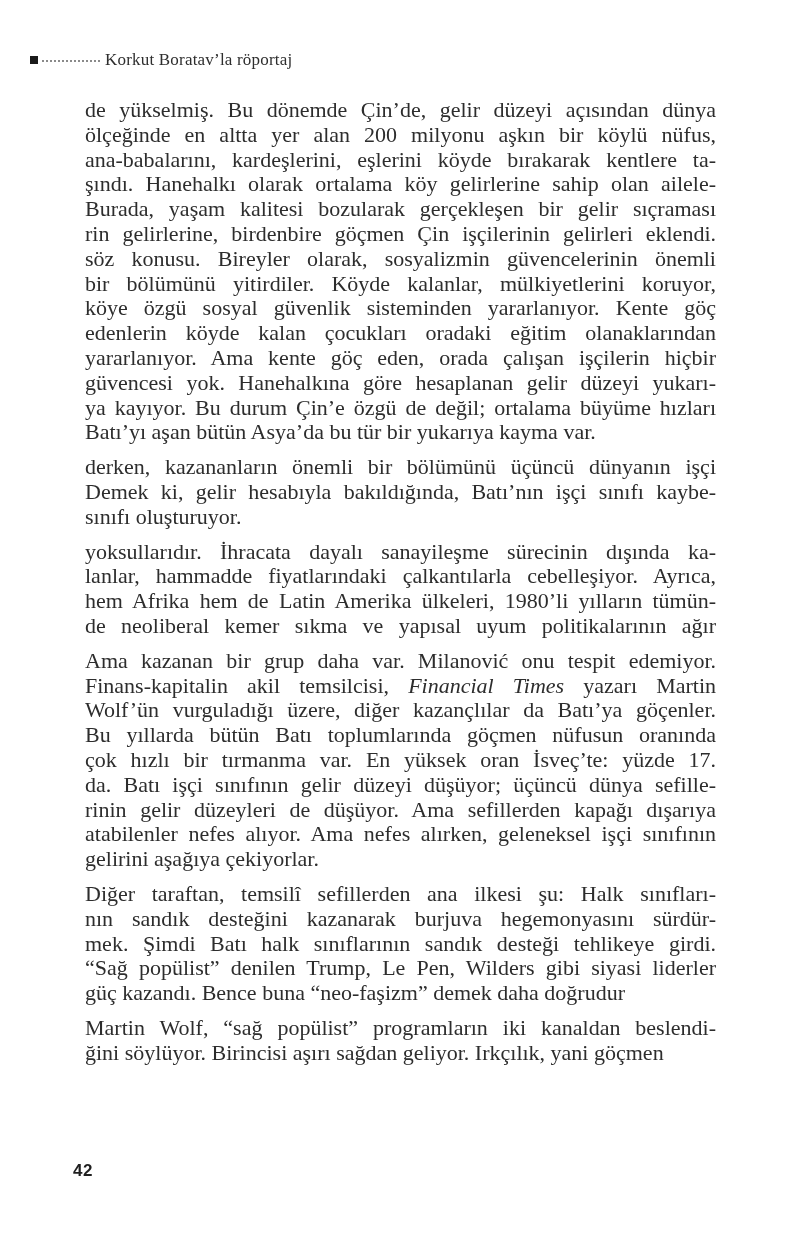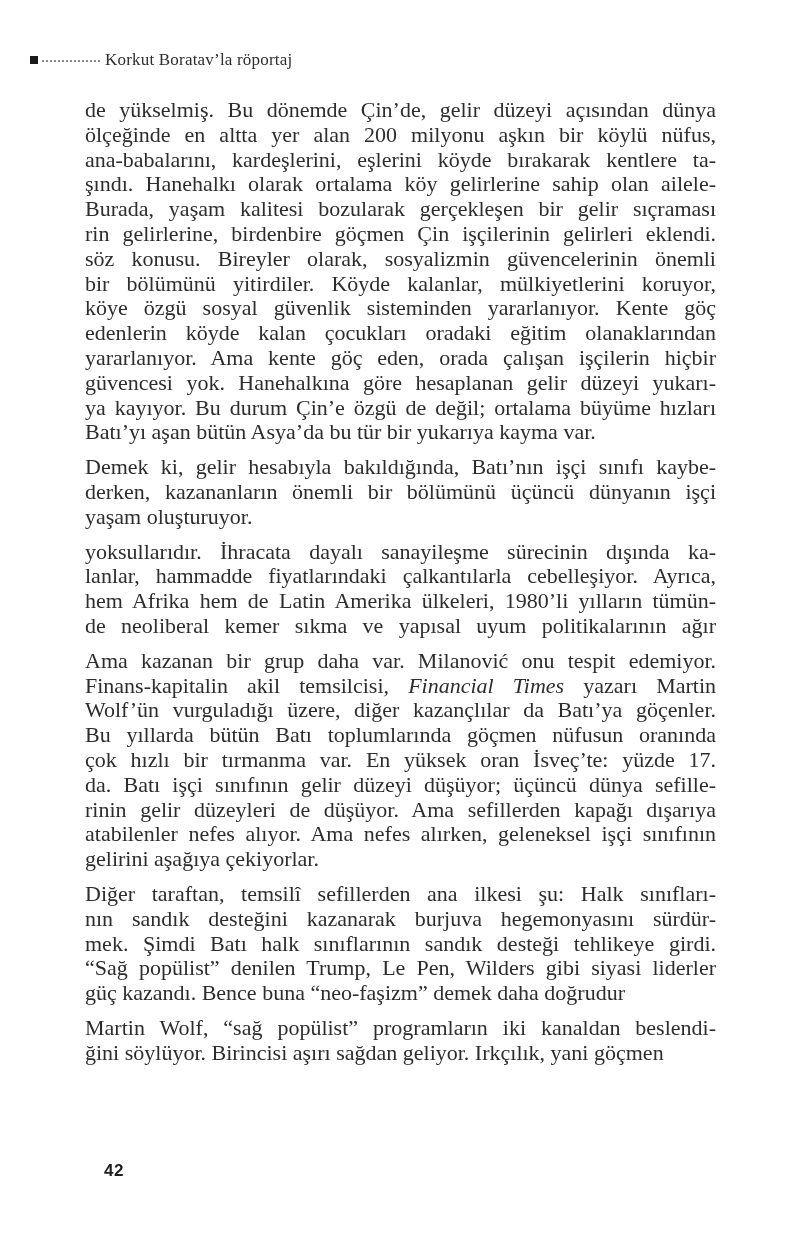--- a/index.html
+++ b/index.html
@@ -55,21 +55,21 @@
     text-align: justify;
     text-align-last: justify;
     text-justify: inter-word;
     white-space: normal;
   }
   .line.last { text-align-last: left; }
   .line i { font-style: italic; }
   
   .footer {
     position: absolute;
-    left: 104px;
+    left: 73px;
     top: 1161px;
   }
   .page-number {
     font-family: "Liberation Sans", sans-serif;
     font-weight: bold;
     font-size: 17px;
     color: #1f1f1f;
     letter-spacing: 0.5px;
   }
 </style>
@@ -96,23 +96,23 @@
         <div class="line">söz konusu. Bireyler olarak, sosyalizmin güvencelerinin önemli</div>
         <div class="line">bir bölümünü yitirdiler. Köyde kalanlar, mülkiyetlerini koruyor,</div>
         <div class="line">köye özgü sosyal güvenlik sisteminden yararlanıyor. Kente göç</div>
         <div class="line">edenlerin köyde kalan çocukları oradaki eğitim olanaklarından</div>
         <div class="line">yararlanıyor. Ama kente göç eden, orada çalışan işçilerin hiçbir</div>
         <div class="line">güvencesi yok. Hanehalkına göre hesaplanan gelir düzeyi yukarı-</div>
         <div class="line">ya kayıyor. Bu durum Çin’e özgü de değil; ortalama büyüme hızları</div>
         <div class="line last">Batı’yı aşan bütün Asya’da bu tür bir yukarıya kayma var.</div>
       </div>
       <div class="paragraph">
+        <div class="line">derken, kazananların önemli bir bölümünü üçüncü dünyanın işçi</div>
         <div class="line">Demek ki, gelir hesabıyla bakıldığında, Batı’nın işçi sınıfı kaybe-</div>
-        <div class="line">derken, kazananların önemli bir bölümünü üçüncü dünyanın işçi</div>
-        <div class="line last">yaşam oluşturuyor.</div>
+        <div class="line last">sınıfı oluşturuyor.</div>
       </div>
       <div class="paragraph">
         <div class="line">yoksullarıdır. İhracata dayalı sanayileşme sürecinin dışında ka-</div>
         <div class="line">lanlar, hammadde fiyatlarındaki çalkantılarla cebelleşiyor. Ayrıca,</div>
         <div class="line">hem Afrika hem de Latin Amerika ülkeleri, 1980’li yılların tümün-</div>
         <div class="line">de neoliberal kemer sıkma ve yapısal uyum politikalarının ağır</div>
       </div>
       <div class="paragraph">
         <div class="line">Ama kazanan bir grup daha var. Milanović onu tespit edemiyor.</div>
         <div class="line">Finans-kapitalin akil temsilcisi, <i>Financial Times</i> yazarı Martin</div>

